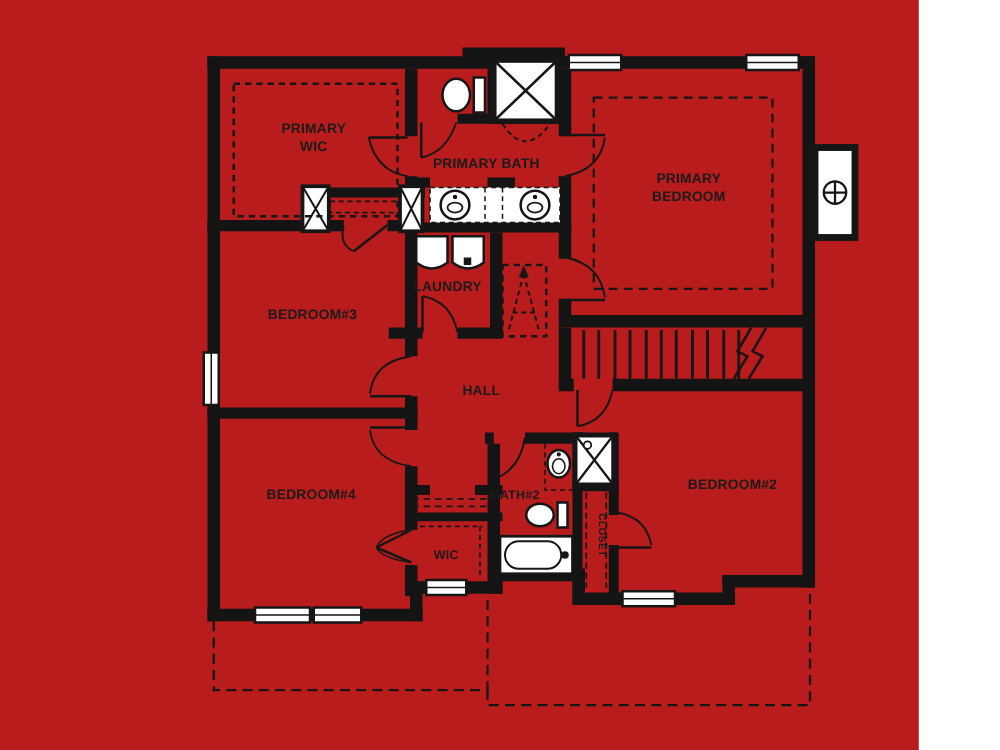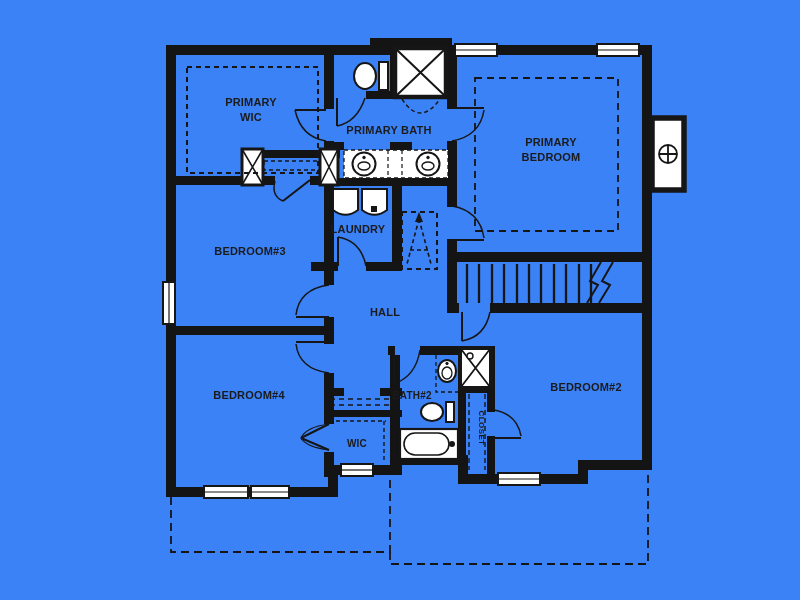--- a/index.html
+++ b/index.html
@@ -1,16 +1,16 @@
 <!DOCTYPE html>
 <html><head>
 <meta charset="utf-8">
 <style>
   html,body{margin:0;padding:0;background:#ffffff;}
-  .page{width:800px;height:600px;position:relative;background:#3b82f6;overflow:hidden;}
+  .page{width:735px;height:600px;position:relative;background:#b91c1c;overflow:hidden;}
   svg{display:block;}
   text{font-family:"Liberation Sans","DejaVu Sans",sans-serif;font-weight:700;fill:#1b1b1b;letter-spacing:.2px;}
   .room-label{font-size:11px;}
   .room-label-sm{font-size:10px;}
   .room-label-xs{font-size:8px;letter-spacing:.4px;}
   .wall{fill:#141414;}
   .dash{stroke:#161616;fill:none;}
 </style>
 </head>
 <body>

